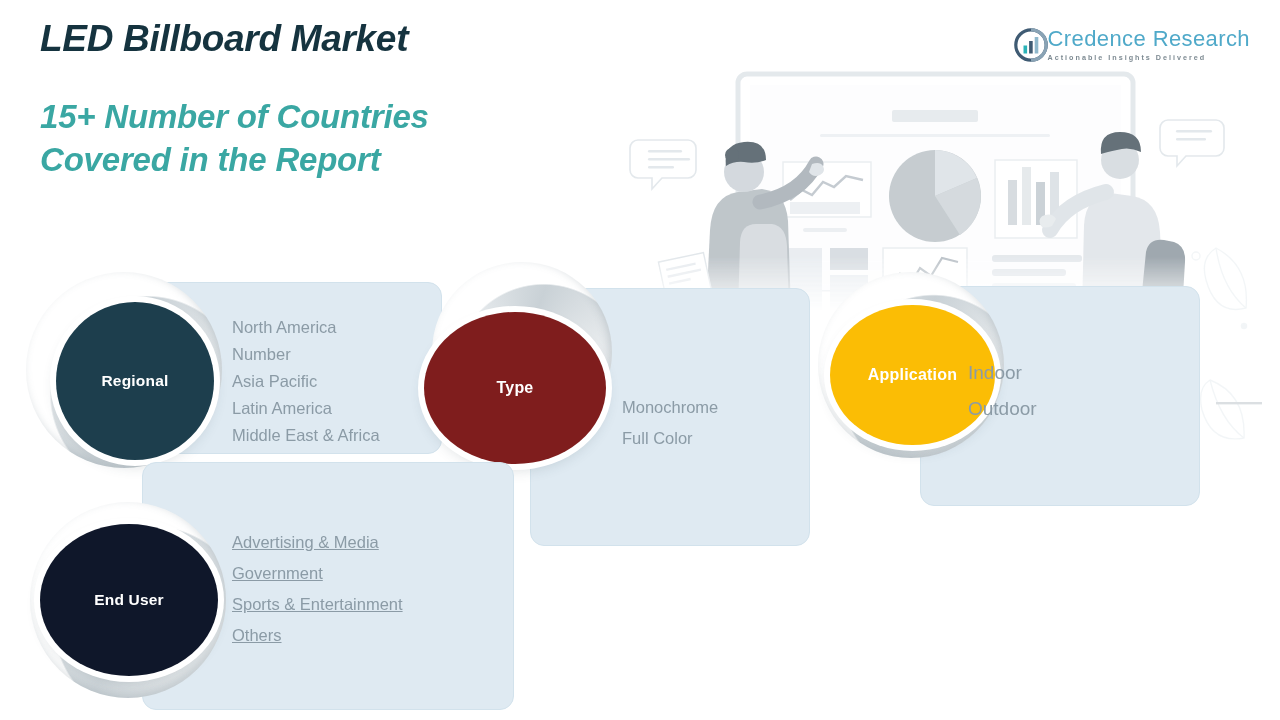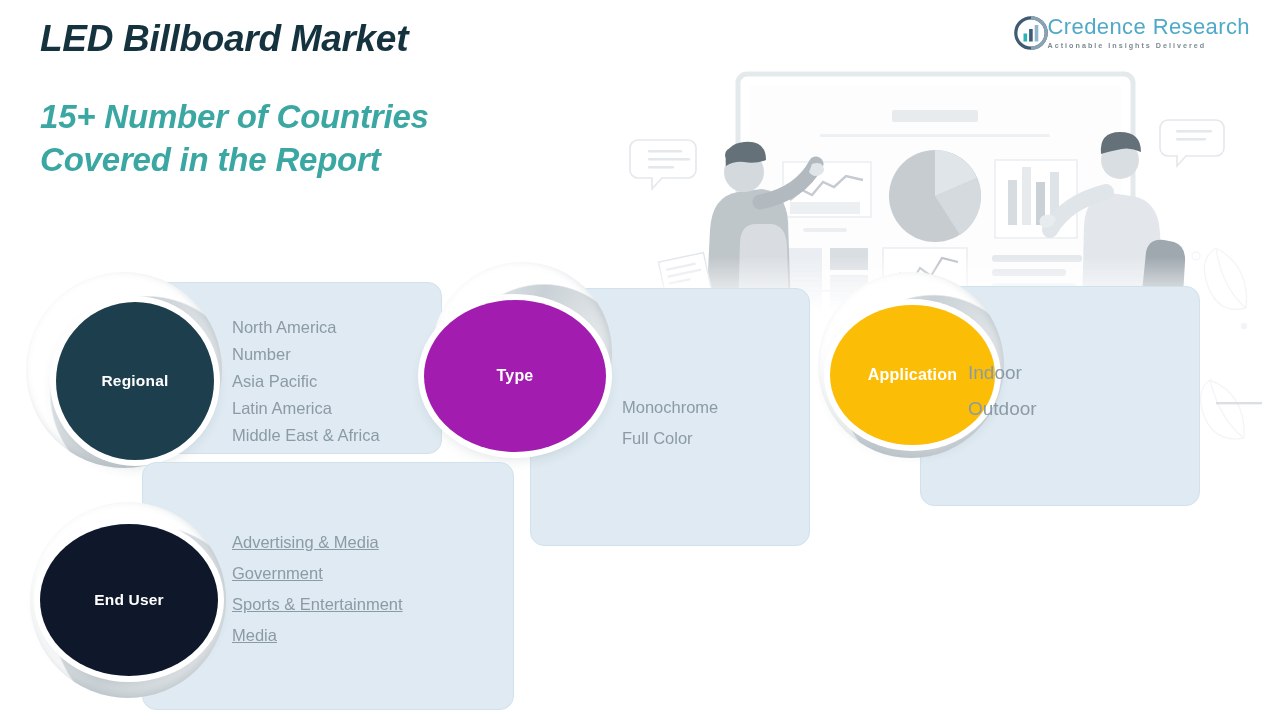--- a/index.html
+++ b/index.html
@@ -21,21 +21,21 @@
     white-space:nowrap;
   }
   .subtitle {
     position:absolute; left:40px; top:96px;
     font-size:33px; font-weight:700; font-style:italic;
     color:#3aa7a3; line-height:1.29; letter-spacing:-0.2px;
     white-space:pre-line;
   }
 
   
-  .logo { position:absolute; right:30px; top:16px; display:flex; align-items:center; gap:0; }
+  .logo { position:absolute; right:30px; top:28px; display:flex; align-items:center; gap:0; }
   .logo-mark { width:34px; height:34px; flex:0 0 auto; }
   .logo-text { display:flex; flex-direction:column; line-height:1; }
   .logo-name { font-size:22px; color:#4fa9c9; letter-spacing:0.4px; font-weight:400; white-space:nowrap;}
   .logo-tag {
     font-size:7.2px; color:#7d8a92; letter-spacing:2.0px;
     margin-top:4px; text-align:left; white-space:nowrap; font-weight:600;
   }
 
   
   .illus { position:absolute; left:620px; top:62px; width:620px; height:250px; opacity:.95; }
@@ -80,21 +80,21 @@
 
   
   #regional-card   { left:142px; top:282px;  width:300px; height:172px; }
   #regional-ring   { left:26px;  top:272px;  width:196px; height:196px; }
   #regional-circle { left:56px;  top:302px;  width:158px; height:158px; background:#1d3e4d; font-size:15.5px; }
   #regional-list   { left:232px; top:314px;  font-size:16.5px; line-height:1.63; }
 
   
   #type-card   { left:530px; top:288px; width:280px; height:258px; }
   #type-ring   { left:432px; top:262px; width:180px; height:180px; }
-  #type-circle { left:424px; top:300px; width:182px; height:152px; background:#a21caf; font-size:16px; border-radius:50%; }
+  #type-circle { left:424px; top:312px; width:182px; height:152px; background:#7f1d1d; font-size:16px; border-radius:50%; }
   #type-list   { left:622px; top:392px; font-size:16.5px; line-height:1.9; }
 
   
   #app-card    { left:920px; top:286px; width:280px; height:220px; }
   #app-ring    { left:818px; top:272px; width:186px; height:186px; }
   #app-circle  { left:830px; top:305px; width:165px; height:140px; background:#fbbd05; font-size:16px; }
   #app-list    { left:968px; top:355px; font-size:19px; line-height:1.9; }
 
   
   #end-card    { left:142px; top:462px; width:372px; height:248px; }
@@ -262,16 +262,16 @@
 
   <div class="card" id="end-card"></div>
   <div class="bubble-wrap ring" id="end-ring"></div>
   <div class="circle" id="end-circle">
     <span>End User</span>
   </div>
   <div class="list" id="end-list">
     <div>Advertising &amp; Media</div>
     <div>Government</div>
     <div>Sports &amp; Entertainment</div>
-    <div>Media</div>
+    <div>Others</div>
   </div>
 
 </div>
 
 </body></html>

